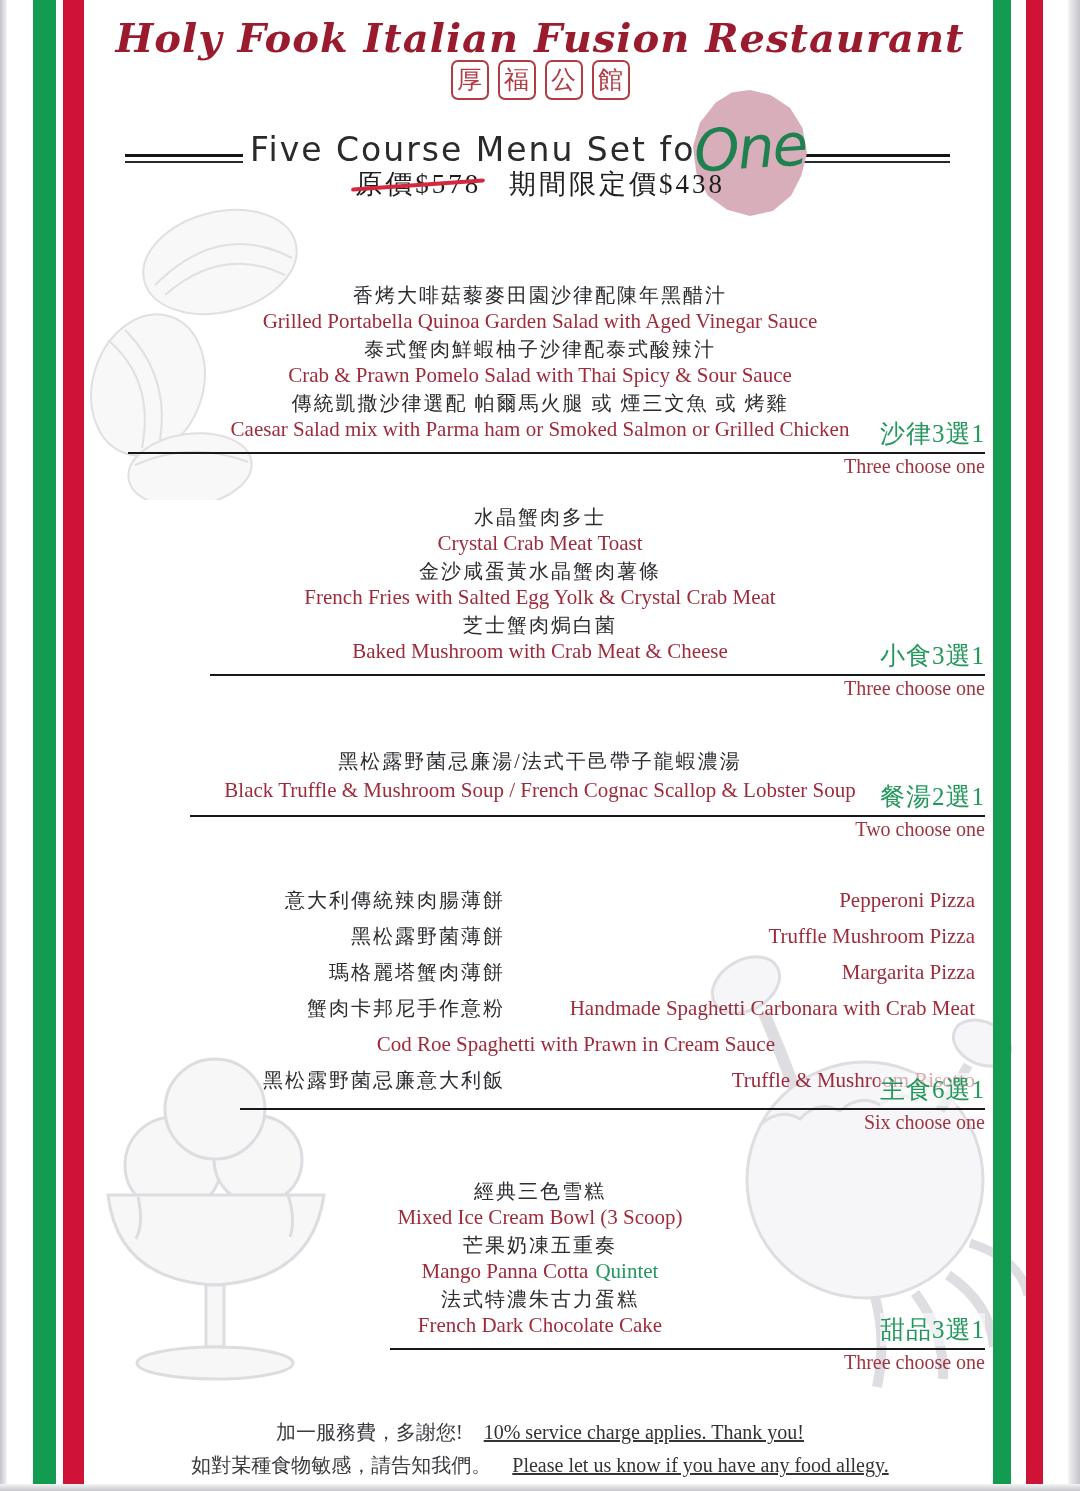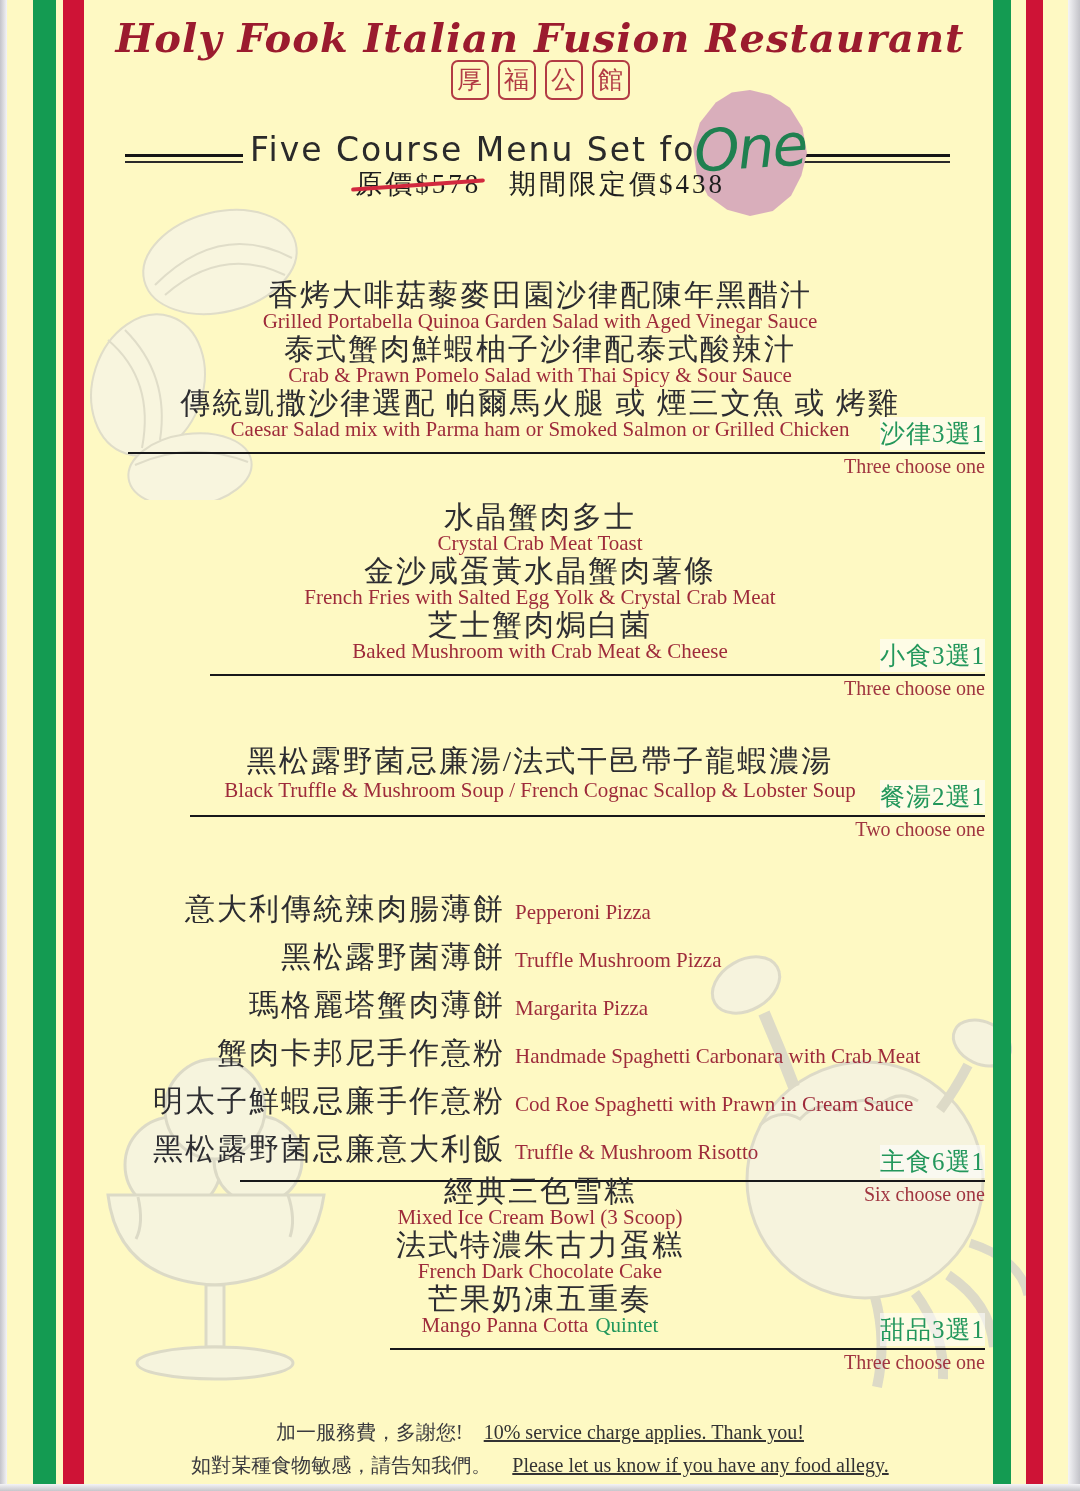--- a/index.html
+++ b/index.html
@@ -1,16 +1,16 @@
 <!DOCTYPE html>
 <html><head>
 <meta charset="utf-8">
 <style>
   html,body{margin:0;padding:0;background:#e9e9ec;}
-  .page{position:relative;width:1080px;height:1491px;background:#fef9c3;overflow:hidden;
+  .page{position:relative;width:1080px;height:1491px;background:#ffffff;overflow:hidden;
         font-family:"Liberation Serif","DejaVu Serif",serif;}
   
   .stripe{position:absolute;top:0;bottom:0;}
   .g-left{left:33px;width:23px;background:#149b52;}
   .r-left{left:63px;width:21px;background:#ce1336;}
   .g-right{left:993px;width:18px;background:#149b52;}
   .r-right{left:1026px;width:17px;background:#ce1336;}
   .edge{position:absolute;}
   .edge-l{left:0;top:0;bottom:0;width:7px;background:linear-gradient(to right,#c3c3c9,#f4f4f6);}
   .edge-r{right:0;top:0;bottom:0;width:12px;background:linear-gradient(to left,#c3c3c9,#f4f4f6);}
@@ -35,35 +35,35 @@
        color:#1f8050;font-family:"DejaVu Sans","Liberation Sans",sans-serif;transform:rotate(-4deg);letter-spacing:-2px;}
   .price-row{position:absolute;top:166px;left:0;right:0;text-align:center;font-size:27px;
        color:#1e1e1e;letter-spacing:3px;z-index:3;}
   .strike{position:relative;display:inline-block;}
   .strike::after{content:'';position:absolute;left:-4px;right:-4px;top:48%;height:4px;background:#d2293e;
        border-radius:2px;transform:rotate(-4deg);}
   .promo{margin-left:18px;}
   
   .sec{position:absolute;left:85px;width:910px;z-index:2;}
   .m-item{text-align:center;margin-bottom:2px;}
-  .cn{display:block;font-size:30px;line-height:30px;color:#2d2d31;letter-spacing:2px;}
+  .cn{display:block;font-size:20px;line-height:30px;color:#2d2d31;letter-spacing:2px;}
   .en{display:block;font-size:21px;line-height:22px;color:#9e2b3b;text-align:center;}
   .sec-foot{position:relative;height:12px;}
   .rule{position:absolute;right:10px;bottom:0;border-bottom:2px solid #18181a;}
   .choice-cn{position:absolute;right:10px;bottom:4px;font-size:25px;color:#23975c;
        letter-spacing:1px;white-space:nowrap;background:rgba(253,253,253,.6);}
   .choice-en{text-align:right;margin-right:10px;margin-top:1px;font-size:20px;color:#a03540;}
   .sec1{top:280px;} .sec2{top:502px;} .sec3{top:745px;} .sec4{top:882px;} .sec5{top:1176px;}
   .sec1 .rule{left:43px;} .sec2 .rule{left:125px;} .sec3 .rule{left:105px;}
   .sec4 .rule{left:155px;} .sec5 .rule{left:305px;}
   .sec3 .cn{line-height:32px;} .sec3 .en{line-height:26px;}
   
   .main-row{display:flex;justify-content:center;align-items:baseline;line-height:36px;}
   .main-row .cn{display:inline-block;width:400px;text-align:right;line-height:36px;}
-  .main-row .en{display:inline-block;width:460px;text-align:left;padding-left:10px;line-height:36px;margin-top:12px;}
+  .main-row .en{display:inline-block;width:460px;text-align:right;padding-left:10px;line-height:36px;}
   .accent{color:#23975c;margin-left:7px;}
   
   .footer{position:absolute;top:1416px;left:0;right:0;text-align:center;z-index:2;
        font-size:20px;color:#3a3a3e;line-height:33px;}
   .footer .en-part{margin-left:16px;color:#333;text-decoration:underline;}
   
   .deco{position:absolute;z-index:0;}
 </style>
 </head>
 <body>
@@ -203,46 +203,45 @@
     </div>
     <div class="main-row">
       <span class="cn">瑪格麗塔蟹肉薄餅</span>
       <span class="en">Margarita Pizza</span>
     </div>
     <div class="main-row">
       <span class="cn">蟹肉卡邦尼手作意粉</span>
       <span class="en">Handmade Spaghetti Carbonara with Crab Meat</span>
     </div>
     <div class="main-row">
-      <span class="cn">明太子鮮蝦忌廉手作意粉</span>
       <span class="en">Cod Roe Spaghetti with Prawn in Cream Sauce</span>
     </div>
     <div class="main-row">
       <span class="cn">黑松露野菌忌廉意大利飯</span>
       <span class="en">Truffle &amp; Mushroom Risotto</span>
     </div>
     <div class="sec-foot">
       <span class="choice-cn">主食6選1</span>
       <div class="rule"></div>
     </div>
     <div class="choice-en">Six choose one</div>
   </div>
 
   <div class="sec sec5">
     <div class="m-item">
       <span class="cn">經典三色雪糕</span>
       <span class="en">Mixed Ice Cream Bowl (3 Scoop)</span>
     </div>
     <div class="m-item">
+      <span class="cn">芒果奶凍五重奏</span>
+      <span class="en"><span>Mango Panna Cotta</span><span class="accent">Quintet</span></span>
+    </div>
+    <div class="m-item">
       <span class="cn">法式特濃朱古力蛋糕</span>
       <span class="en">French Dark Chocolate Cake</span>
-    </div>
-    <div class="m-item">
-      <span class="cn">芒果奶凍五重奏</span>
-      <span class="en"><span>Mango Panna Cotta</span><span class="accent">Quintet</span></span>
     </div>
     <div class="sec-foot">
       <span class="choice-cn">甜品3選1</span>
       <div class="rule"></div>
     </div>
     <div class="choice-en">Three choose one</div>
   </div>
 
   <div class="footer">
     <div>

